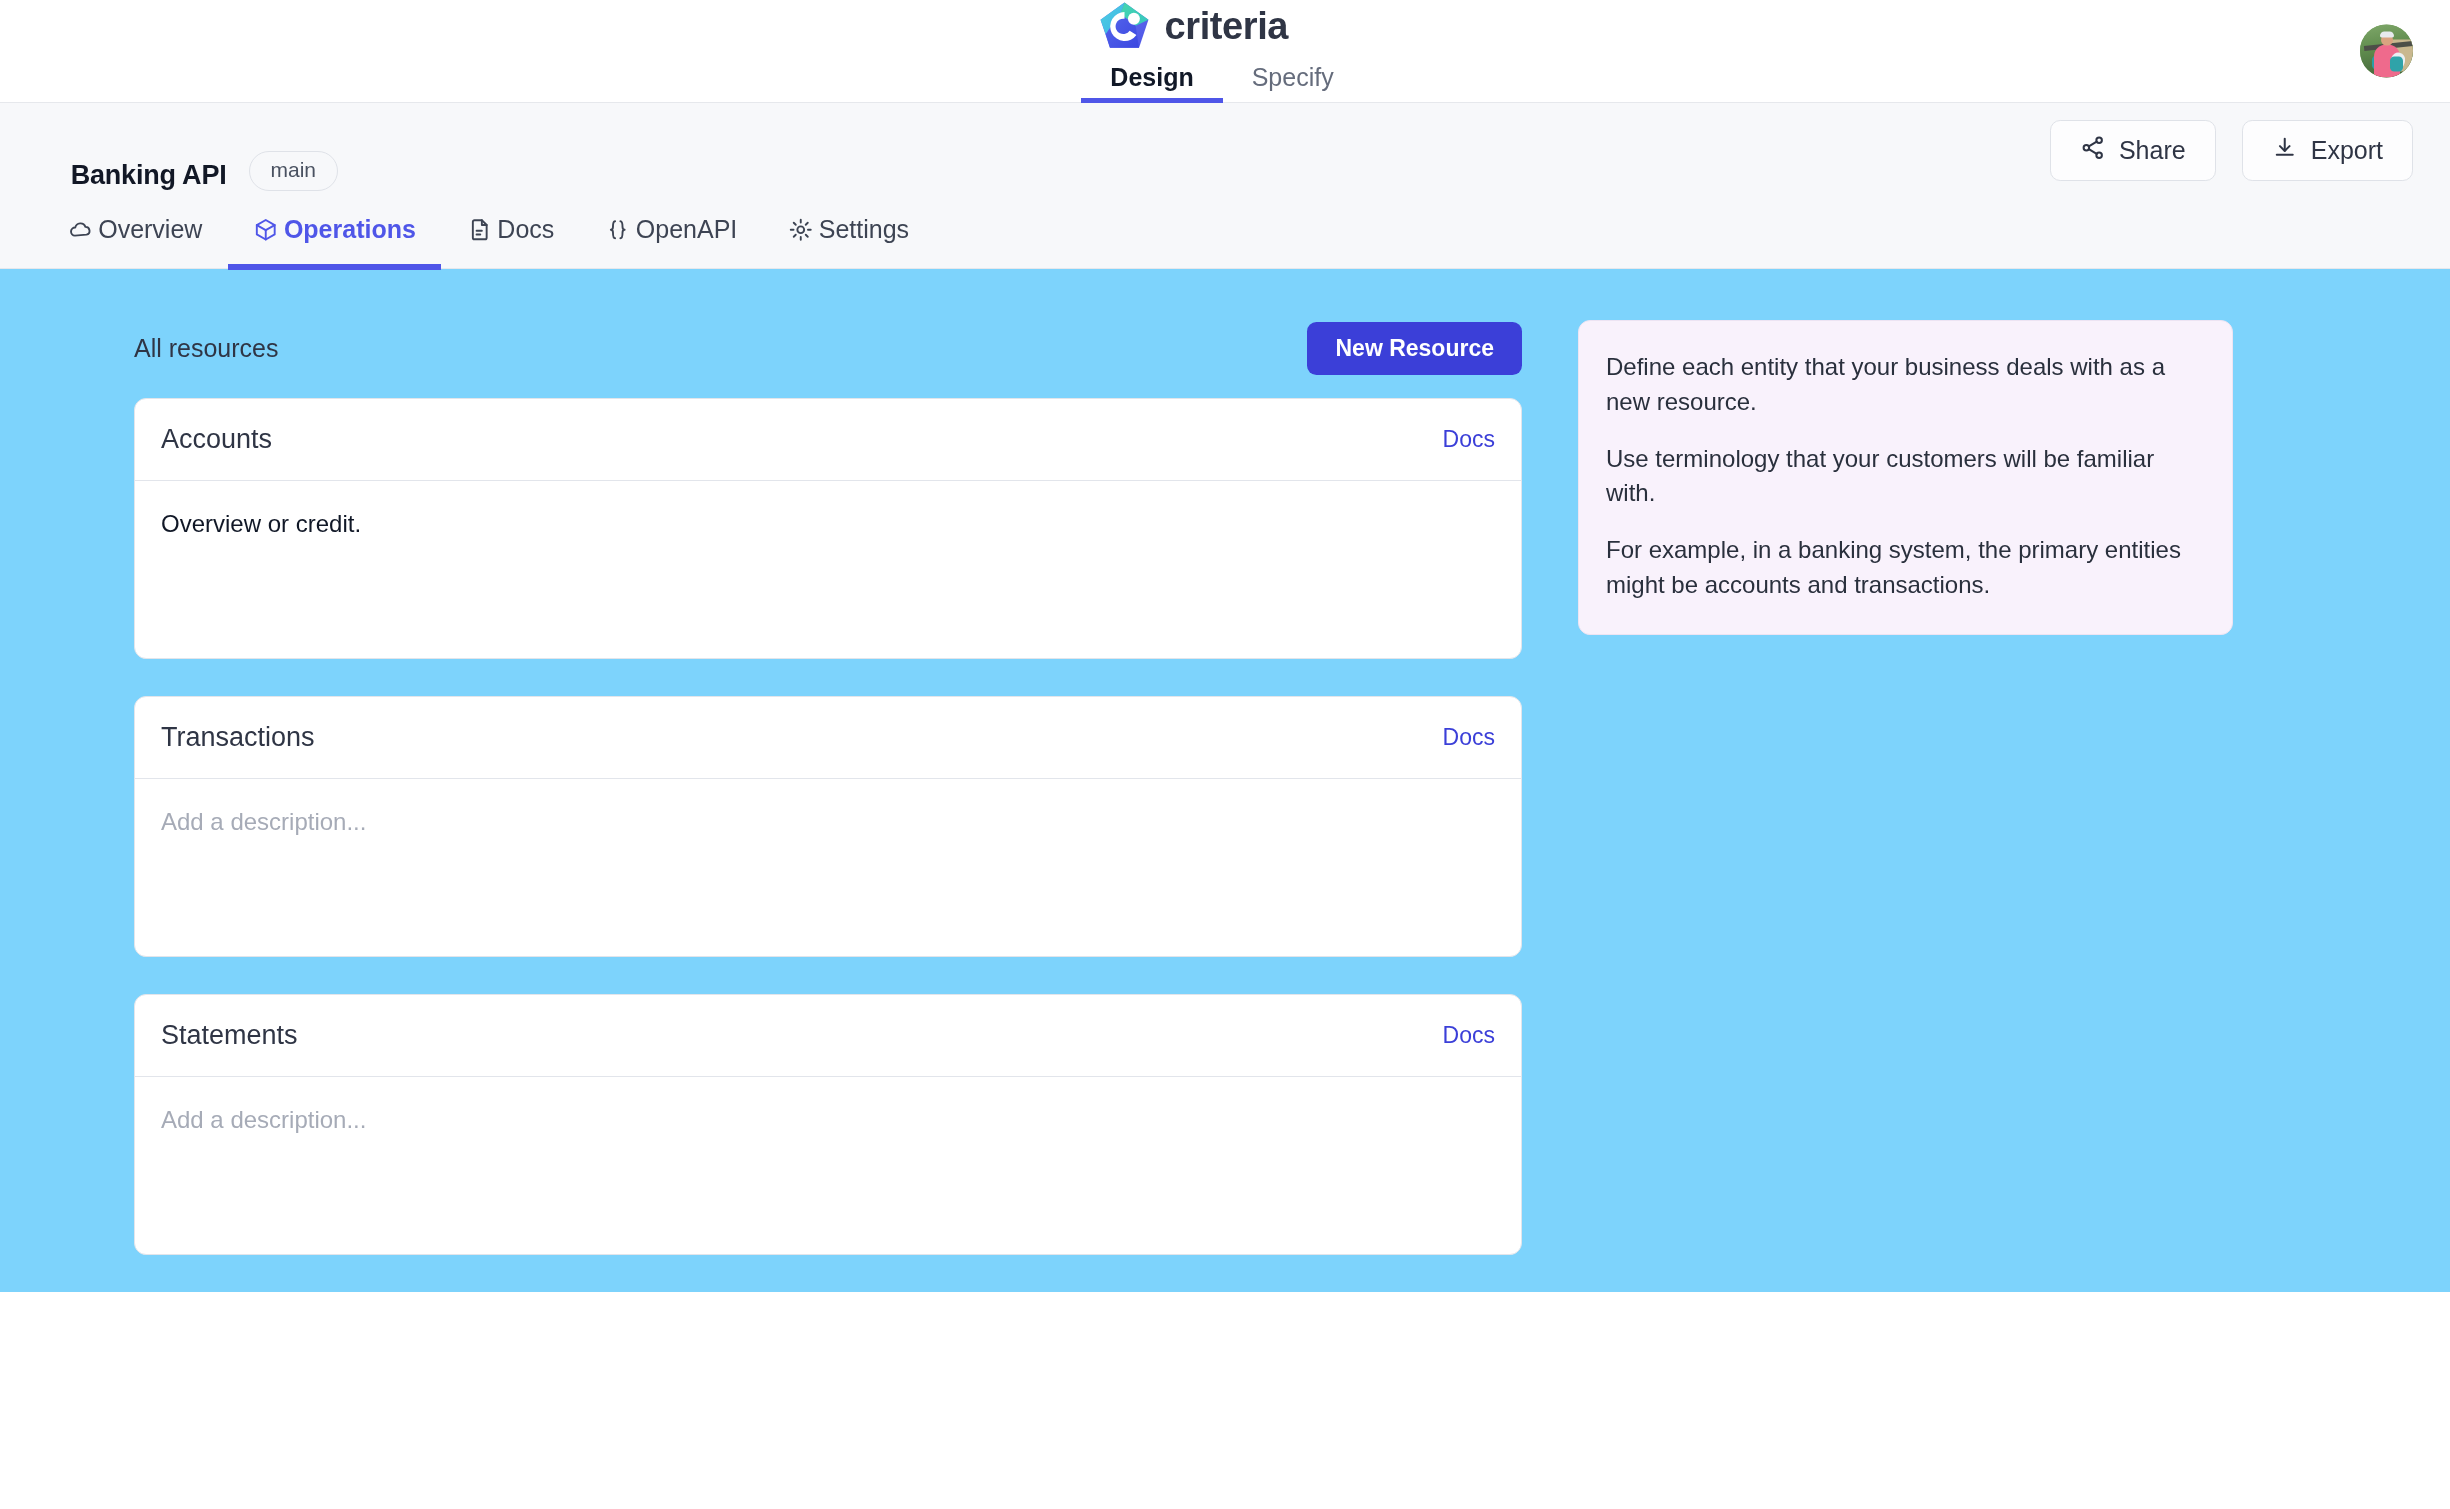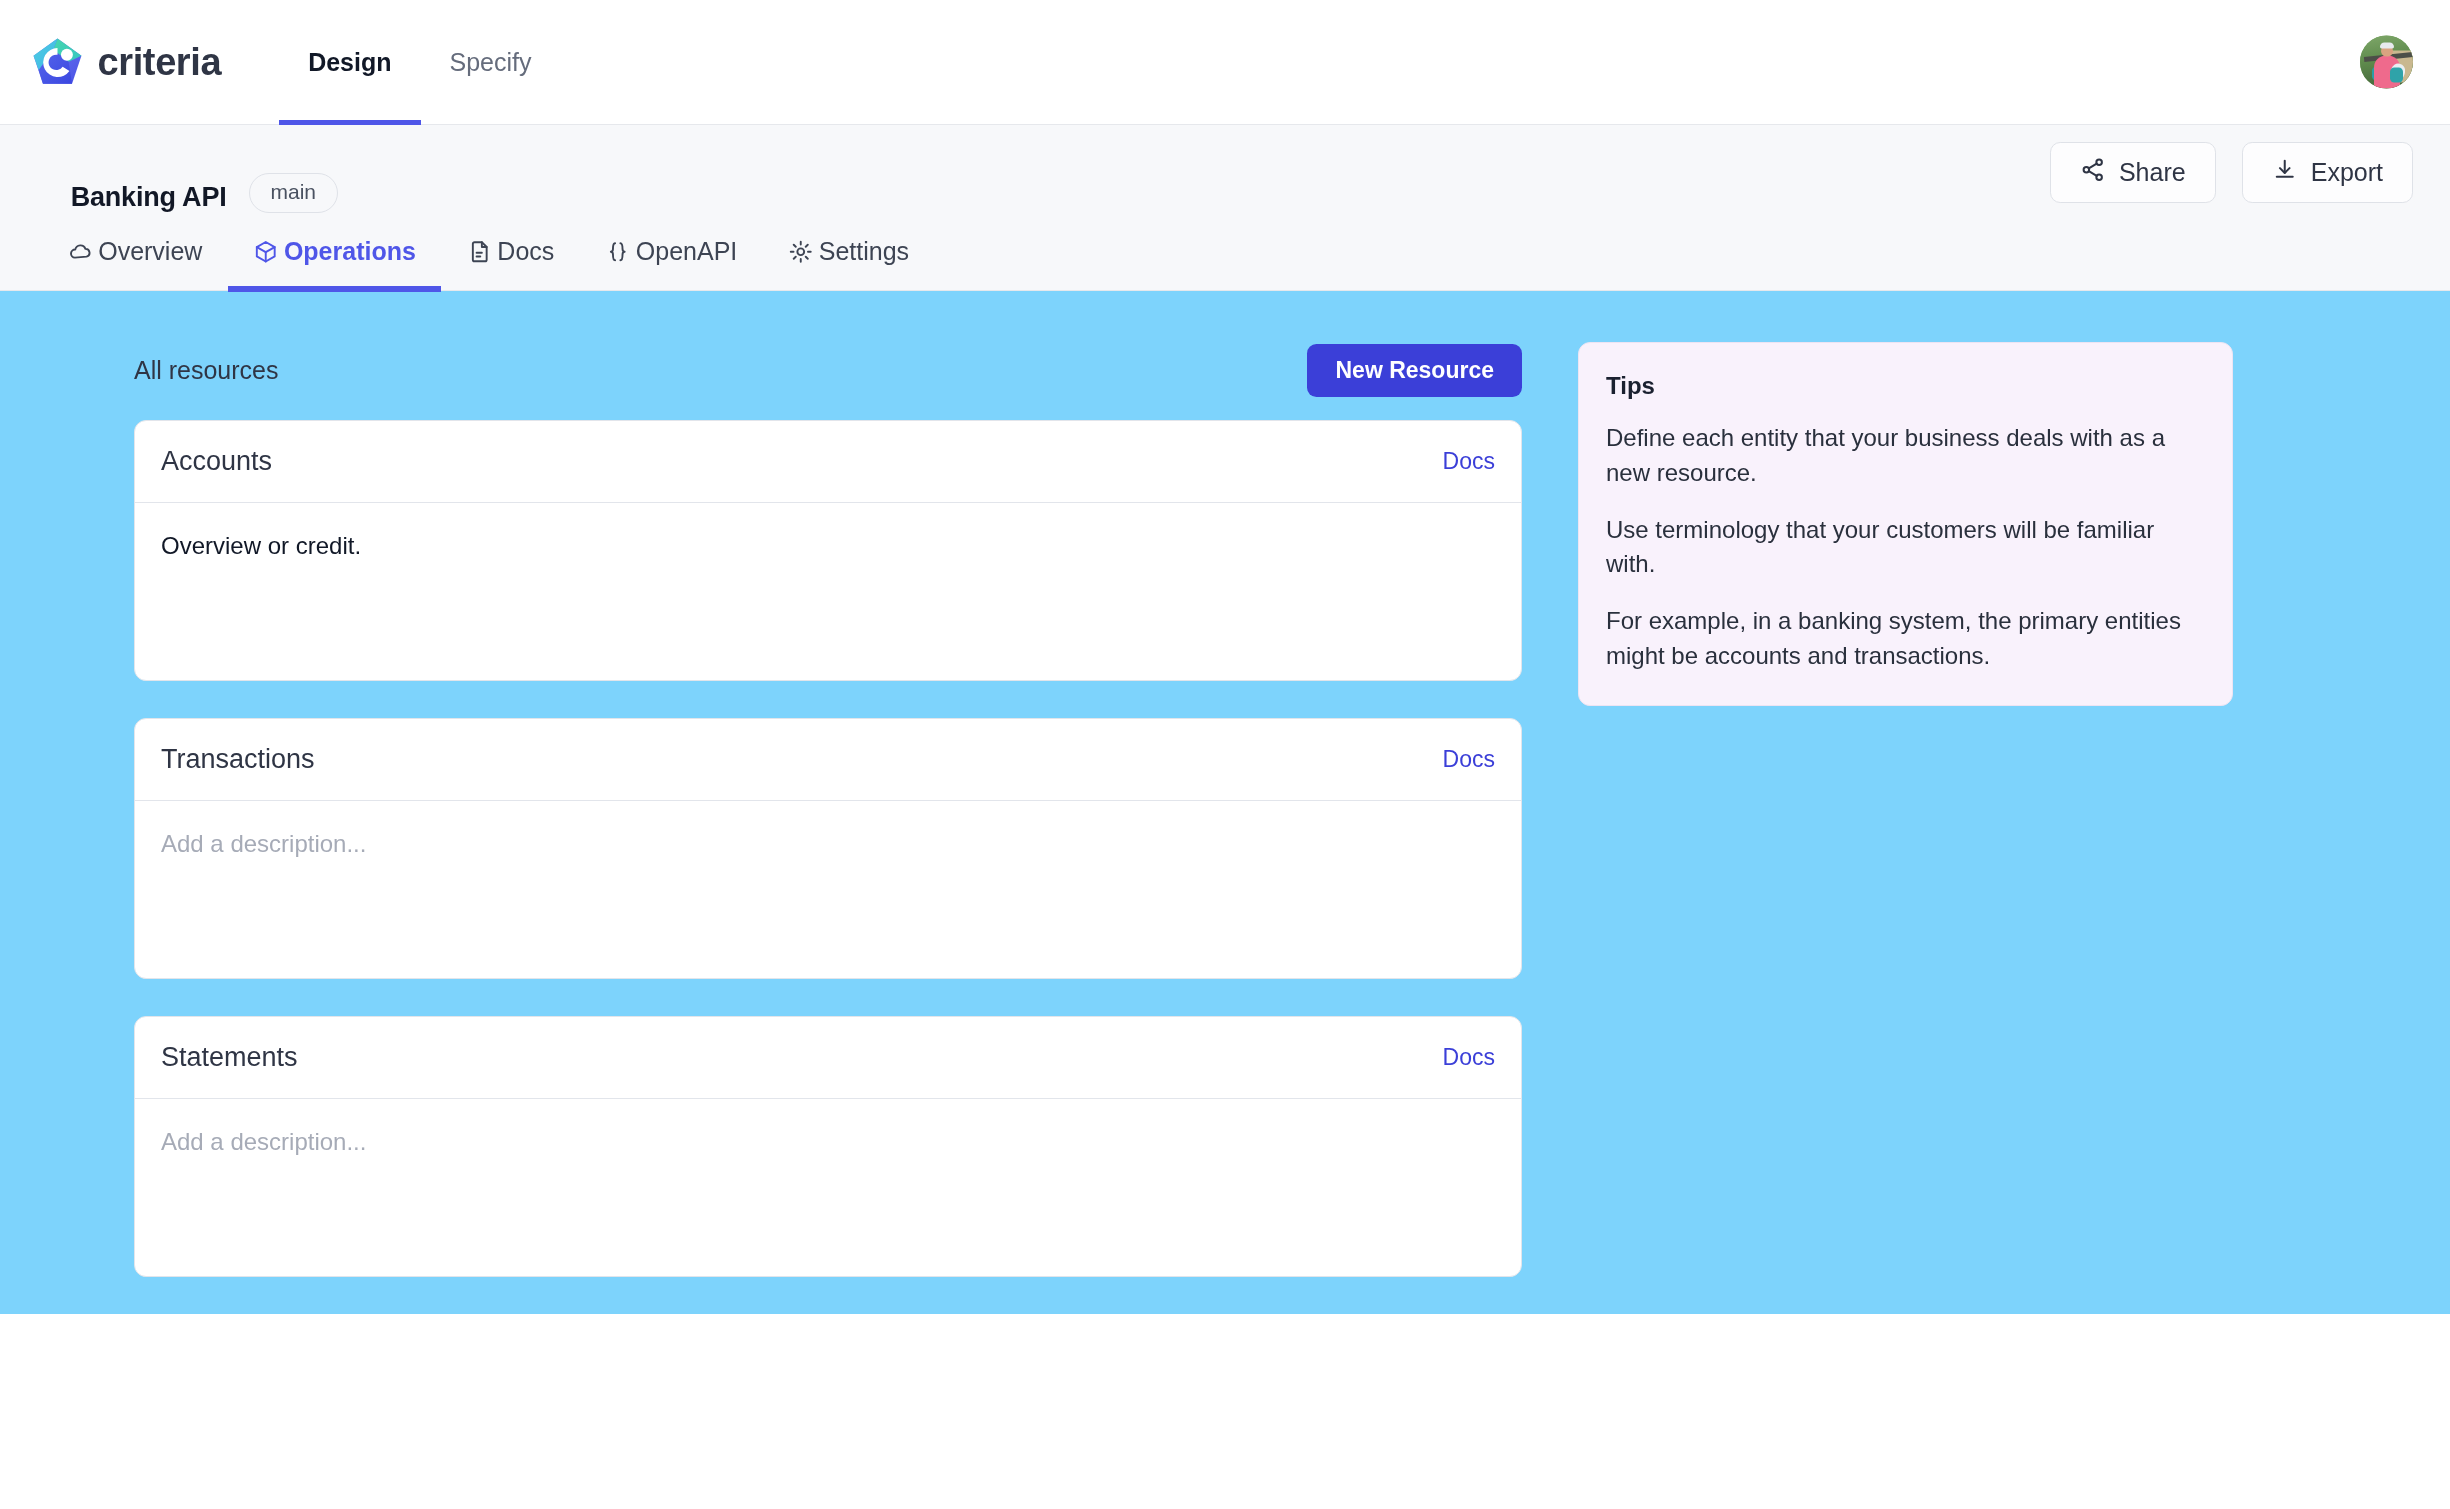--- a/index.html
+++ b/index.html
@@ -7,27 +7,28 @@
   html, body {
     width: 2450px;
     height: 1509px;
     background: #ffffff;
     font-family: "Liberation Sans", sans-serif;
     -webkit-font-smoothing: antialiased;
   }
 
   
   .topbar {
-    height: 125px;
+    height: 103px;
     background: #ffffff;
     border-bottom: 1.7px solid #E6E8EC;
     display: flex;
     align-items: center;
     padding: 0 37px 0 31px;
     position: relative;
+    flex-direction: column;
   }
   .brand {
     display: flex;
     align-items: center;
     gap: 13.6px;
     margin-right: 58px;
   }
   .logo-mark {
     width: 53px; height: 53px;
     position: relative;
@@ -427,20 +428,19 @@
       <div class="rcard-head">
         <span class="rcard-name">Statements</span>
         <span class="rcard-docs">Docs</span>
       </div>
       <div class="rcard-body placeholder">Add a description...</div>
     </div>
 
   </div>
 
   <div class="tips">
-    <div class="tips-title">Tips</div>
     <p class="tips-p">Define each entity that your business deals with as a new resource.</p>
     <p class="tips-p">Use terminology that your customers will be familiar with.</p>
     <p class="tips-p">For example, in a banking system, the primary entities might be accounts and transactions.</p>
   </div>
 
 </div>
 
 
 </body></html>

